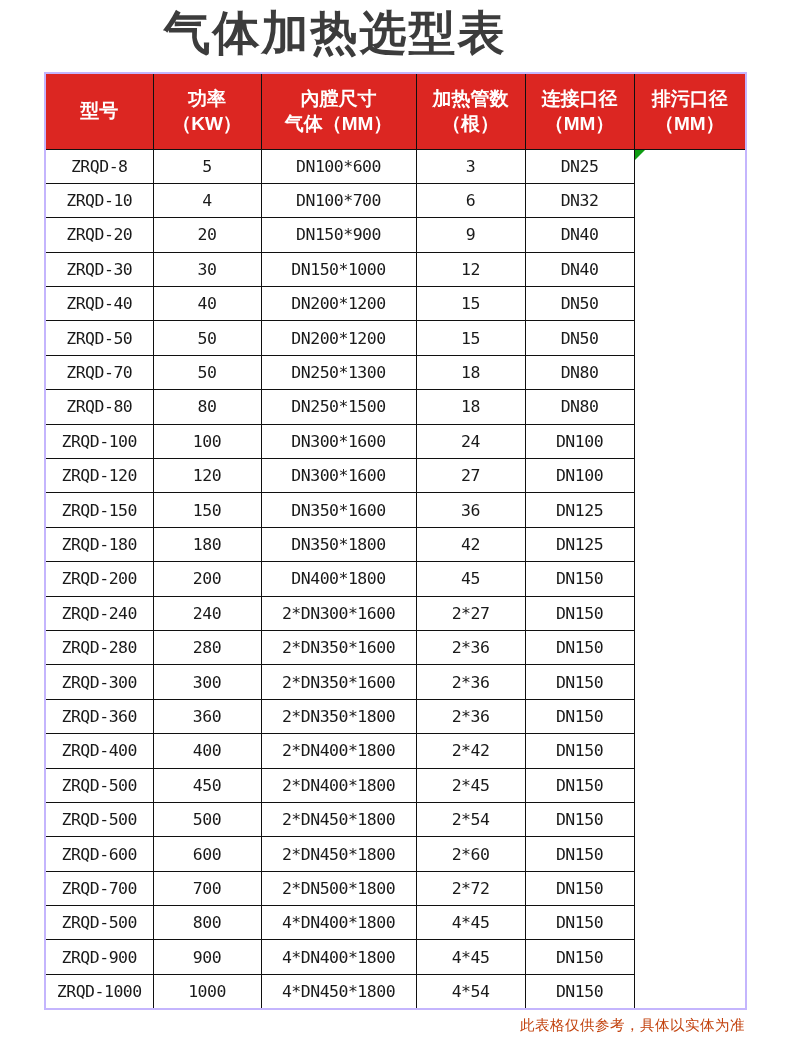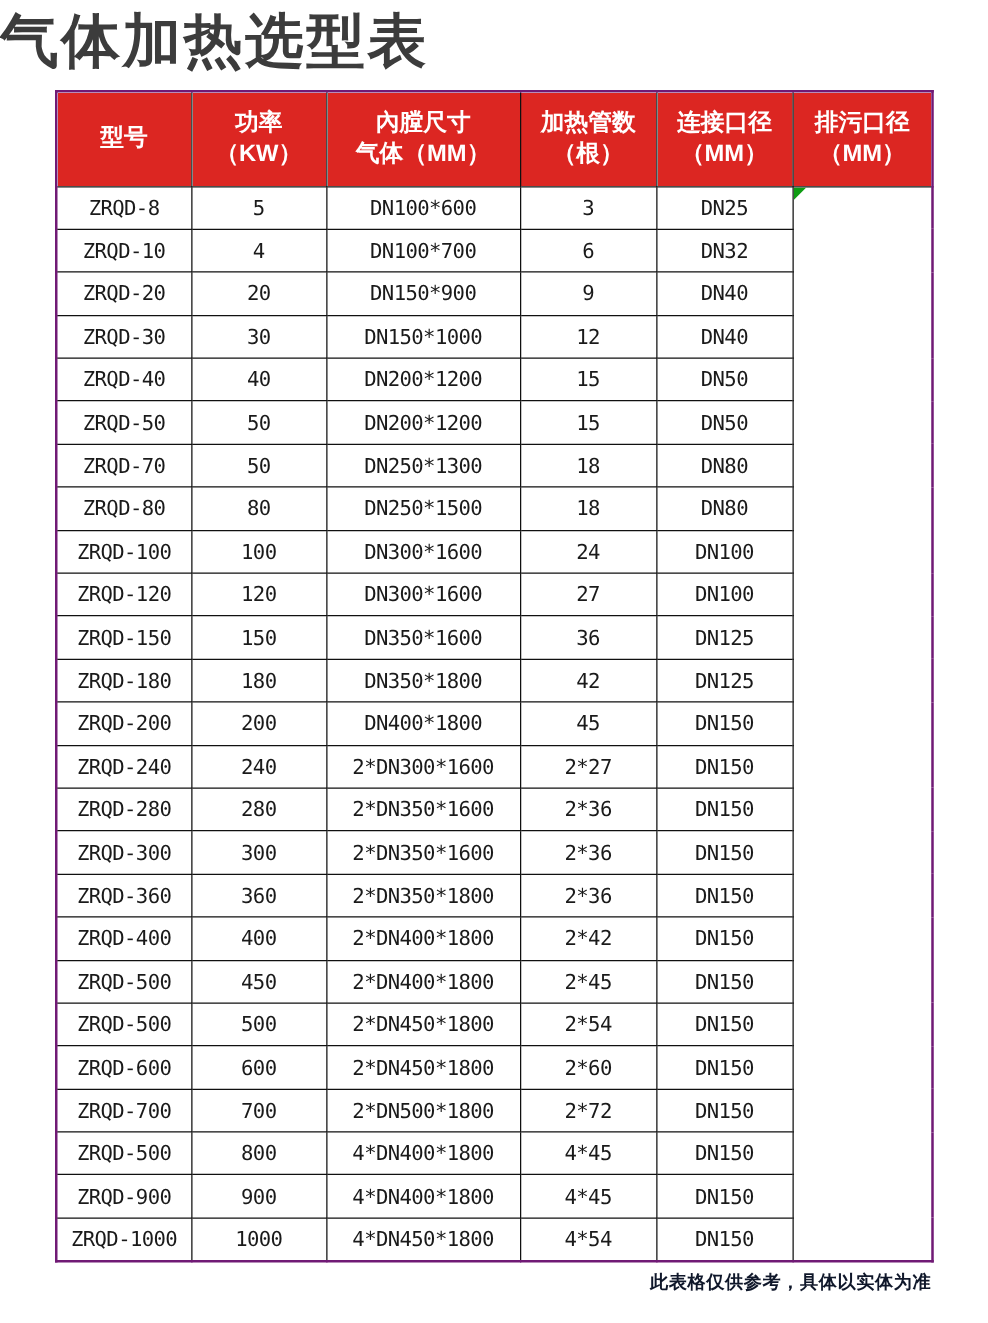--- a/index.html
+++ b/index.html
@@ -6,38 +6,38 @@
   html, body { width: 790px; height: 1058px; background: #ffffff; overflow: hidden; }
   body { position: relative; font-family: "Liberation Sans", "DejaVu Sans", sans-serif; }
 
   .page-title {
     position: absolute;
     top: 0;
     left: 0;
     width: 670px;
     height: 66px;
     line-height: 66px;
-    text-align: left;
+    text-align: center;
     font-size: 47px;
     font-weight: 700;
     color: #3c3c3c;
     letter-spacing: 2px;
   }
 
   .table-wrap {
     position: absolute;
     left: 44px;
     top: 72px;
   }
 
   table.spec-table {
     border-collapse: collapse;
     table-layout: fixed;
     width: 701px;
-    border: 2px solid #701a75;
+    border: 2px solid #c4b5fd;
     background: #ffffff;
   }
   table.spec-table th,
   table.spec-table td {
     border: 1.5px solid #101010;
     text-align: center;
     vertical-align: middle;
     overflow: hidden;
   }
   table.spec-table th {
@@ -69,22 +69,22 @@
     height: 0;
     border-top: 10px solid #0e9c12;
     border-right: 10px solid transparent;
   }
 
   .footnote {
     position: absolute;
     top: 1016px;
     right: 45px;
     font-size: 14.5px;
-    font-weight: 700;
-    color: #0f172a;
+    font-weight: 400;
+    color: #c2410c;
     letter-spacing: 0.5px;
     margin-left: 16px;
   }
 </style>
 </head>
 <body>
 
 <div class="page-title">气体加热选型表</div>
 
 <div class="table-wrap">

